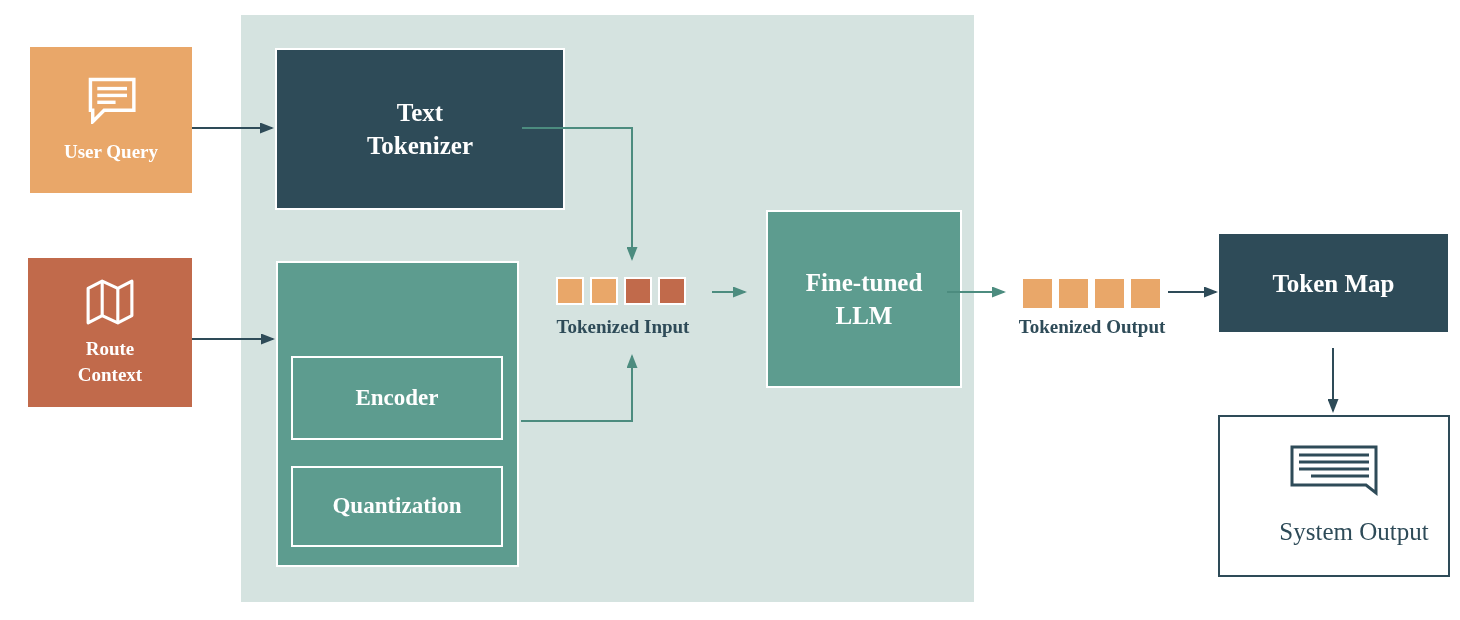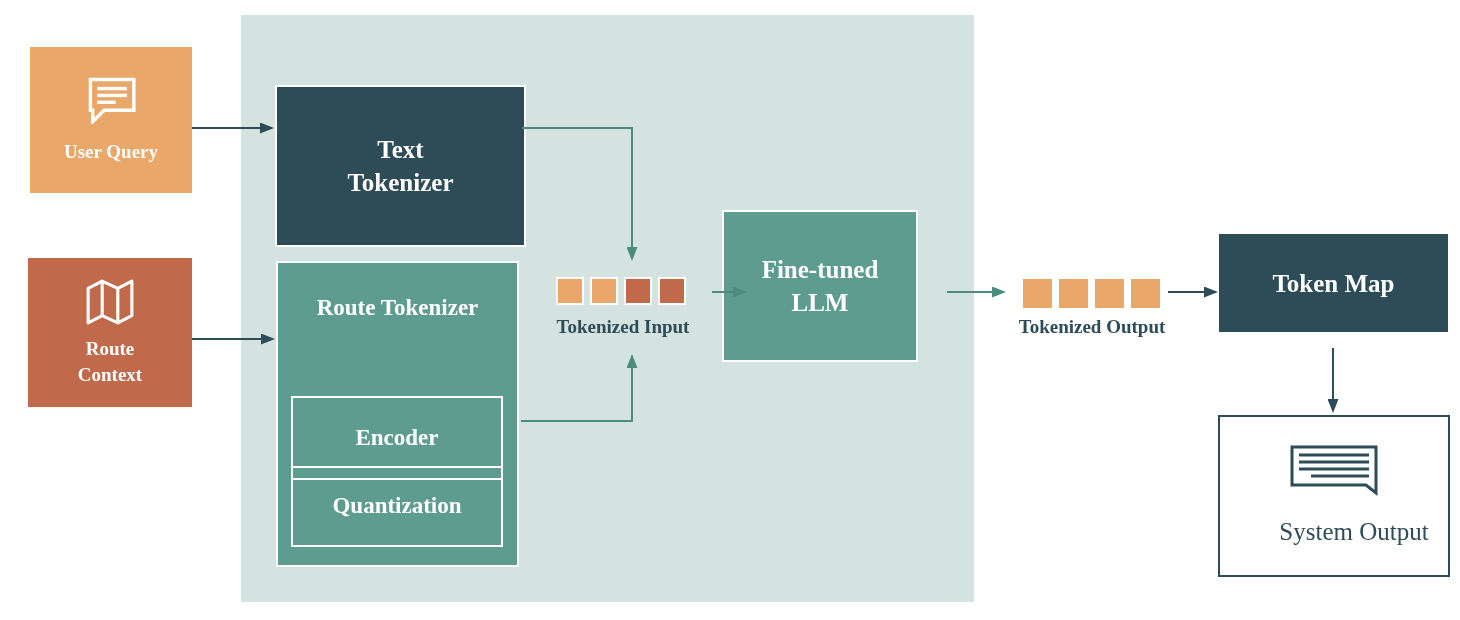--- a/index.html
+++ b/index.html
@@ -19,35 +19,35 @@
     position:absolute; display:flex; flex-direction:column; align-items:center;
     justify-content:center; box-sizing:border-box; z-index:2; text-align:center;
   }
   .node-label { color:#ffffff; font-weight:bold; line-height:1.32; }
 
   .user-query   { left:30px;  top:47px;  width:162px; height:146px; background:var(--orange); gap:15px; }
   .user-query .node-label { font-size:19px; }
   .route-context{ left:28px;  top:258px; width:164px; height:149px; background:var(--terracotta); gap:10px; }
   .route-context .node-label { font-size:19px; width:90px; }
 
-  .text-tokenizer { left:275px; top:48px; width:251px; height:162px;
-    background:var(--navy); border:2px solid #fff;margin-top:37px; }
+  .text-tokenizer { left:275px; top:48px; width:290px; height:162px;
+    background:var(--navy); border:2px solid #fff; }
   .text-tokenizer .node-label { font-size:25px; width:150px; }
 
   .route-tokenizer { left:276px; top:261px; width:243px; height:306px;
     background:var(--teal); border:2px solid #fff;
     justify-content:flex-start; padding-top:30px; }
   .route-tokenizer > .node-label { font-size:23px; }
   .inner-box { position:absolute; left:13px; width:212px; box-sizing:border-box;
     border:2px solid #fff; display:flex; align-items:center; justify-content:center; }
-  .encoder-box { top:93px;  height:84px;margin-top:40px; }
+  .encoder-box { top:93px;  height:84px; }
   .quantization-box { top:191px; height:81px;margin-top:12px; }
   .inner-box .node-label { font-size:23px; }
 
-  .fine-tuned-llm { left:722px; top:210px; width:196px; height:152px;
+  .fine-tuned-llm { left:766px; top:210px; width:196px; height:178px;
     background:var(--teal); border:2px solid #fff; }
   .fine-tuned-llm .node-label { font-size:25px; width:140px; }
 
   .token-map { left:1219px; top:234px; width:229px; height:98px; background:var(--navy); }
   .token-map .node-label { font-size:25px; }
 
   .system-output { left:1218px; top:415px; width:232px; height:162px;
     background:#ffffff; border:2px solid var(--navy); gap:18px; }
   .system-output .node-label { font-weight:normal; color:var(--navy); font-size:25px;margin-left:40px; }
 
@@ -107,21 +107,20 @@
       <line x1="31.5" y1="10" x2="31.5" y2="43" stroke="#fff" stroke-width="3"></line>
     </svg>
     <div class="node-label">Route Context</div>
   </div>
 
   <div class="node text-tokenizer">
     <div class="node-label">Text Tokenizer</div>
   </div>
 
   <div class="node route-tokenizer">
-    <div class="node-label">Route Tokenizer</div>
     <div class="inner-box encoder-box">
       <div class="node-label">Encoder</div>
     </div>
     <div class="inner-box quantization-box">
       <div class="node-label">Quantization</div>
     </div>
   </div>
 
   <div class="tokens tokens-input">
       <span class="token" style="background: rgb(233, 167, 105);"></span>

